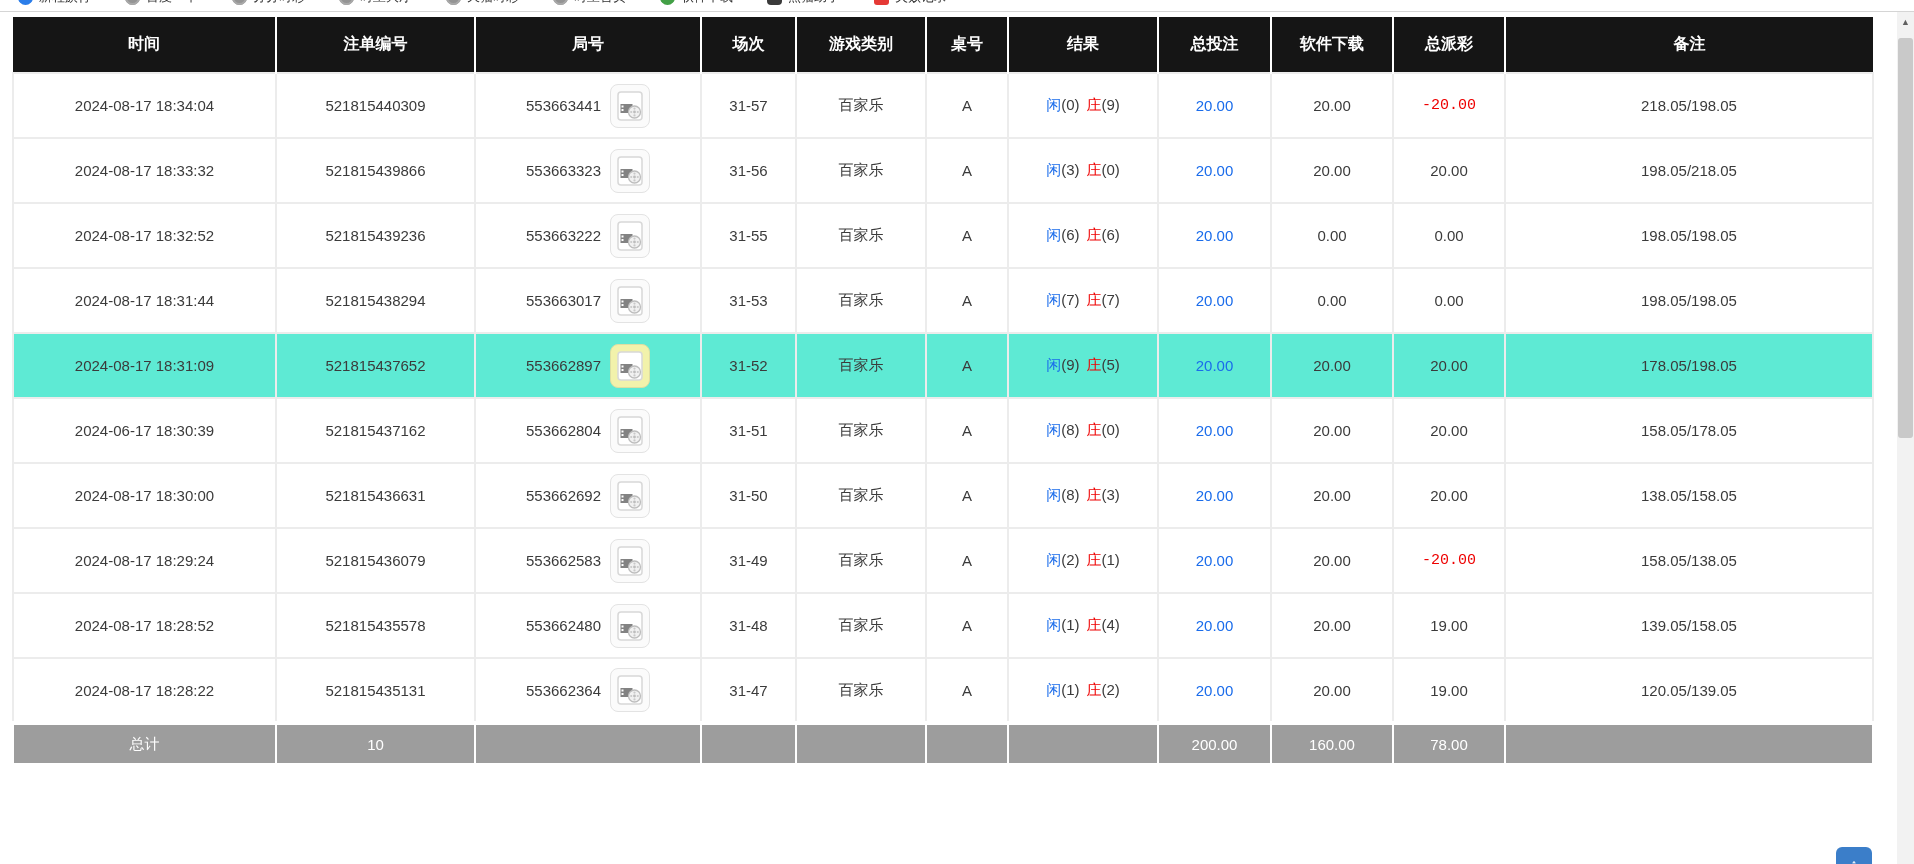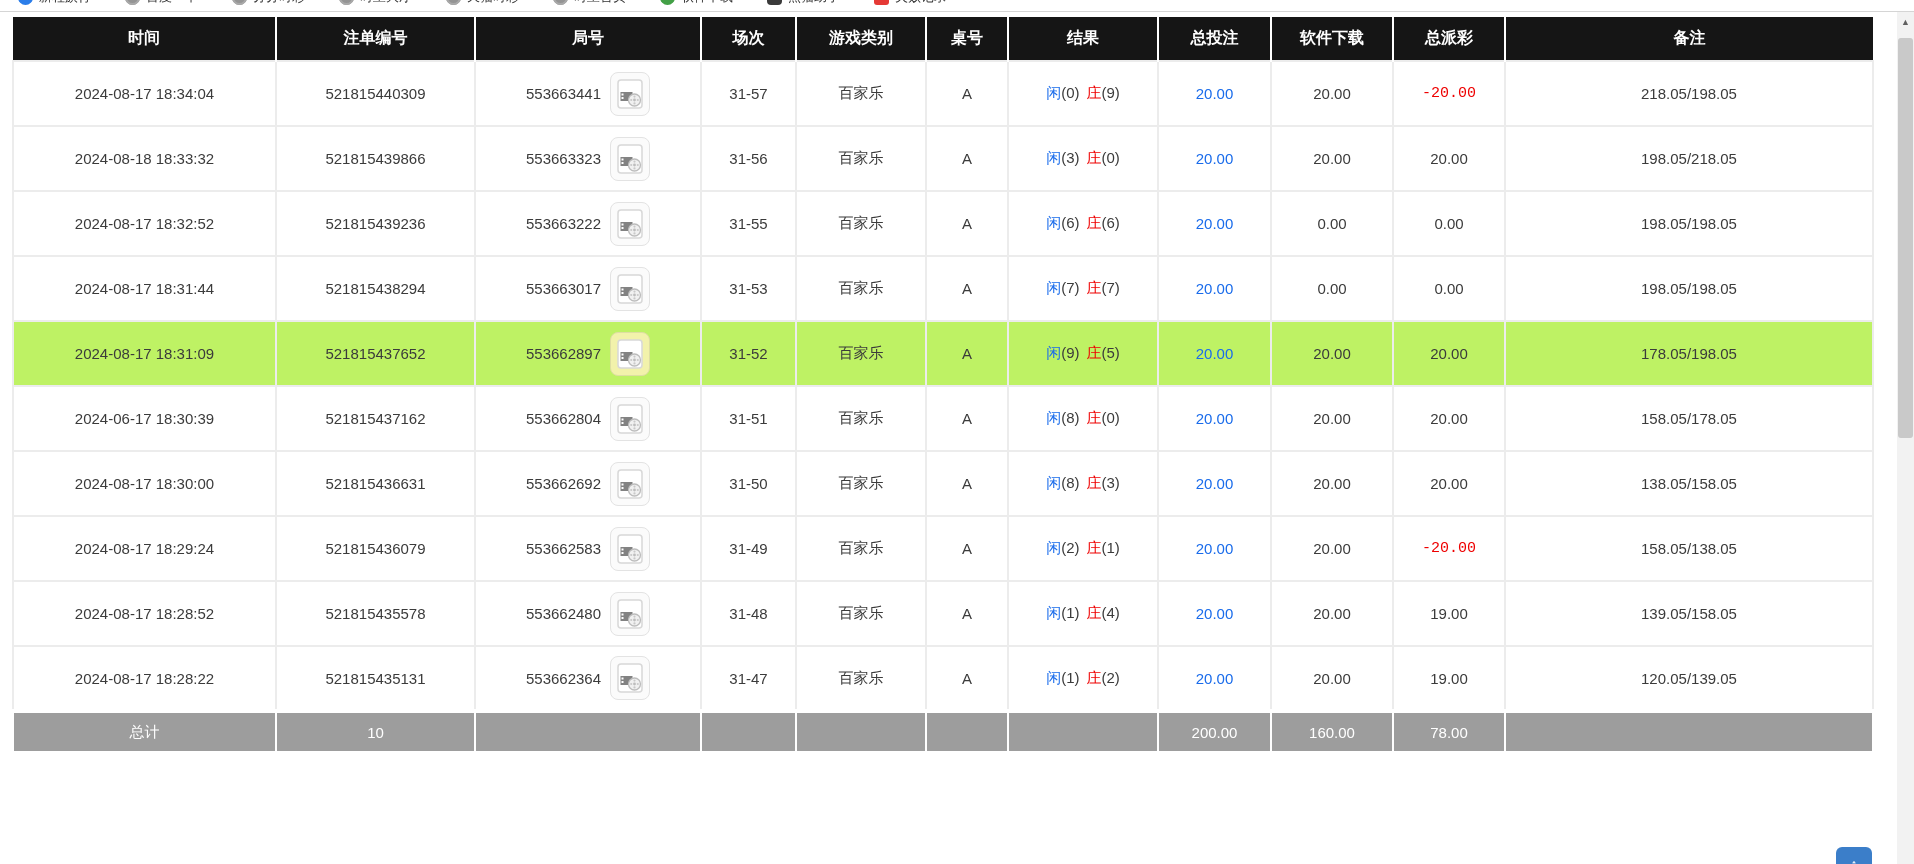--- a/index.html
+++ b/index.html
@@ -19,25 +19,25 @@
   .ico-blue  { background:#2b7de9; }
   .ico-globe { background:#949494; box-shadow:inset 0 0 0 2px #a9a9a9; }
   .ico-green { background:#43a047; }
   .ico-dark  { background:#3a3a3a; border-radius:4px; }
   .ico-red   { background:#e53935; border-radius:3px; }
 
   
   table.bet { border-collapse:collapse; table-layout:fixed; margin:5px 0 0 12px;
               width:1860px; font-size:15px; color:#3b3b3b; }
   thead th { background:#151515; color:#fff; font-weight:bold; font-size:16px;
-             height:44px; border-right:2px solid #fff; text-align:center; padding:4px; }
+             height:56px; border-right:2px solid #fff; text-align:center; padding:4px; }
   thead th:last-child { border-right:none; }
   tbody td { height:65px; border:2px solid #ececec; background:#fff;
              text-align:center; padding:0 4px; }
-  tbody tr.hl td { background:#bef264; }
+  tbody tr.hl td { background:#5eead4; }
   tfoot td { background:#9d9d9d; color:#fff; height:41px; border:2px solid #fff;
              text-align:center; font-size:15px; }
   tfoot tr.grand td { border-top:4px solid #fff; }
 
   .c-blue { color:#1a6ceb; }
   .c-red  { color:#ee0000; }
   td.neg  { color:#ee0000;font-family:Liberation Mono, monospace; }
   .res-banker { margin-left:7px; }
 
   .round-wrap { display:inline-flex; align-items:center; justify-content:center; }
@@ -159,21 +159,21 @@
     <td>A</td>
     <td>
       <span class="c-blue">闲</span><span>(0)</span><span class="c-red res-banker">庄</span><span>(9)</span>
     </td>
     <td class="c-blue">20.00</td>
     <td>20.00</td>
     <td class="neg">-20.00</td>
     <td>218.05/198.05</td>
   </tr>
       <tr>
-    <td>2024-08-18 18:33:32</td>
+    <td>2024-08-17 18:33:32</td>
     <td>521815439866</td>
     <td>
       <span class="round-wrap">
         <span>553663323</span>
         <span class="vicon">
           <svg width="26" height="30" viewBox="0 0 26 30" aria-hidden="true">
             <rect x="1" y="1" width="24" height="28" rx="3" fill="#ffffff" stroke="#d8d8d8" stroke-width="1.5"></rect>
             <rect x="3.5" y="13" width="12" height="9" fill="#828282"></rect>
             <rect x="4.5" y="14.5" width="2" height="2" fill="#ffffff"></rect>
             <rect x="4.5" y="18" width="2" height="2" fill="#ffffff"></rect>

